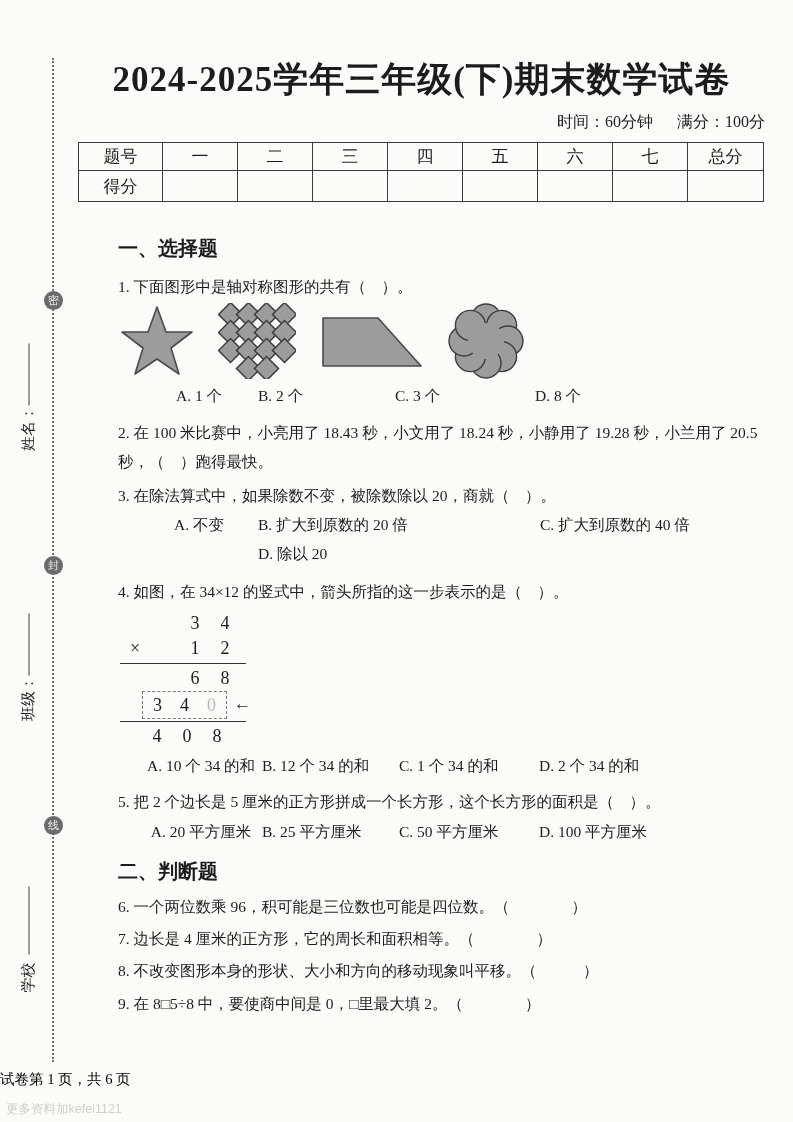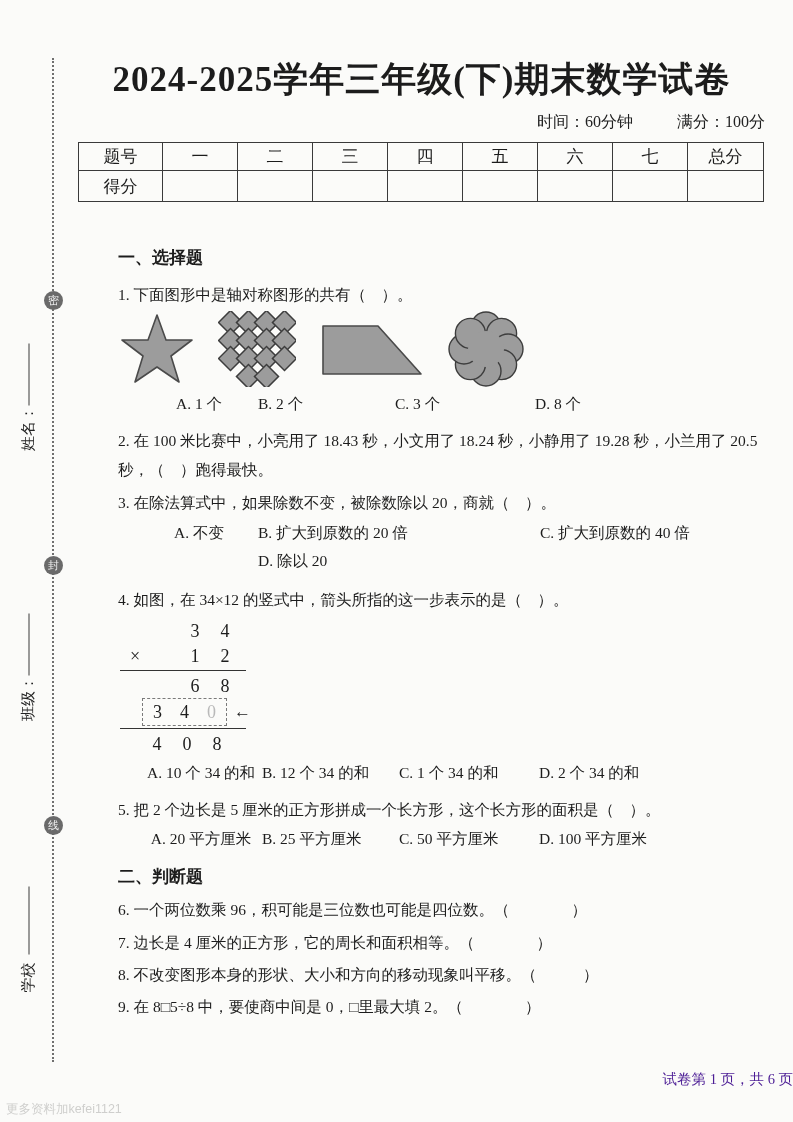--- a/index.html
+++ b/index.html
@@ -11,30 +11,30 @@
   .seal-stamp{position:absolute;left:44px;width:19px;height:19px;border-radius:50%;
               background:#6a6a6a;color:#efefef;font-size:11px;line-height:19px;text-align:center;}
   .v-field{position:absolute;display:flex;align-items:center;transform:rotate(-90deg);
            font-size:15px;white-space:nowrap;color:#222;}
   .vf-line{display:inline-block;height:1px;border-bottom:1.6px solid #3a3a3a;}
 
   
   .title{position:absolute;top:56px;left:88px;right:38px;text-align:center;
          font-size:35px;font-weight:bold;letter-spacing:1px;}
   .meta{position:absolute;top:112px;right:28px;font-size:16px;color:#222;}
-  .meta span{margin-left:40px;}
+  .meta span{margin-left:20px;}
 
   
   table.score{position:absolute;top:142px;left:78px;width:685px;border-collapse:collapse;table-layout:fixed;}
   table.score td{border:1.7px solid #3a3a3a;text-align:center;font-size:17px;height:27px;padding:0;}
   table.score tr.r2 td{height:30px;}
 
   
   .content{position:absolute;left:118px;top:234px;width:648px;font-size:15.5px;line-height:1.45;}
-  .sec{font-weight:bold;margin:12px 0 9px 0;font-size:17px;}
+  .sec{font-weight:bold;margin:0 0 9px 0;font-size:20px;}
   .sec2{margin-top:14px;}
   p.q{margin:0 0 4px 0;line-height:1.9;}
   .opts{display:flex;padding-left:22px;margin:2px 0 10px 0;}
   .opts span{display:inline-block;white-space:nowrap;}
   .w1{width:118px;text-align:center;} .w2{width:137px;} .w3{width:140px;} .w4{width:282px;}
   .optrow2{padding-left:140px;margin:0 0 12px 0;}
   .jq{margin:0 0 9px 0;line-height:1.5;}
 
   
   .shapes{display:flex;align-items:center;gap:24px;margin:4px 0 8px 2px;height:72px;}
@@ -45,21 +45,21 @@
   .mrow{display:flex;align-items:center;height:25px;}
   .mrow.boxrow{height:28px;}
   .mc{display:inline-block;width:30px;text-align:center;}
   .mline{border-top:1.6px solid #333;width:126px;margin:2px 0;}
   .mbox{display:inline-flex;border:1.5px dashed #7a7a7a;padding:0 1px;}
   .mbox .mc{width:27px;}
   .faint{color:#b9b9b9;}
   .arrow{margin-left:7px;font-size:17px;color:#222;}
 
   
-  .footer{position:absolute;top:1070px;left:0;right:0;text-align:right;font-size:14.5px;color:#4c1d95;}
+  .footer{position:absolute;top:1070px;left:0;right:0;text-align:left;font-size:14.5px;color:#000000;}
   .watermark{position:absolute;left:6px;top:1101px;font-size:12.5px;color:#cfcfcd;
              font-family:"Liberation Sans","DejaVu Sans",sans-serif;}
 </style>
 </head>
 <body>
 
 <div class="page">
 
   <div class="seal-line"></div>
   <div class="seal-stamp" style="top:291px">密</div>

